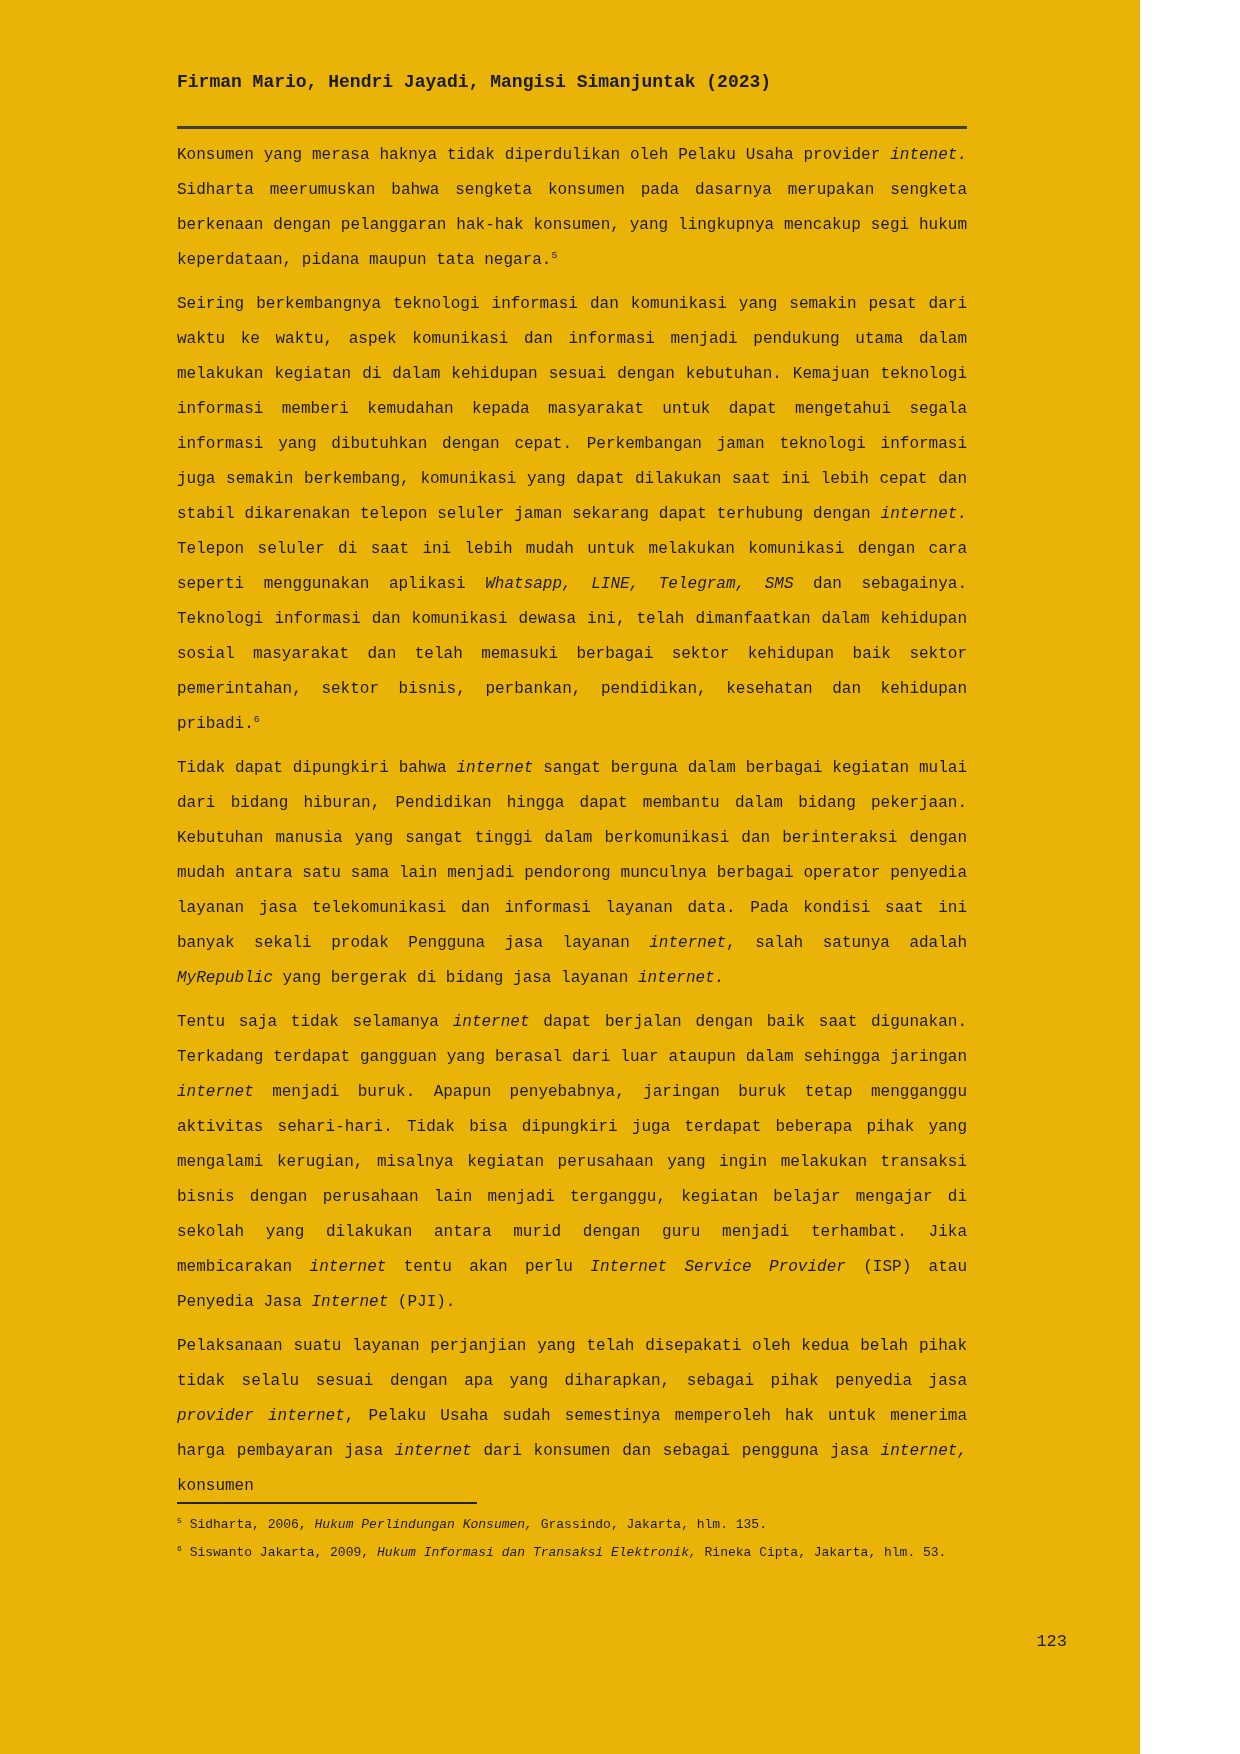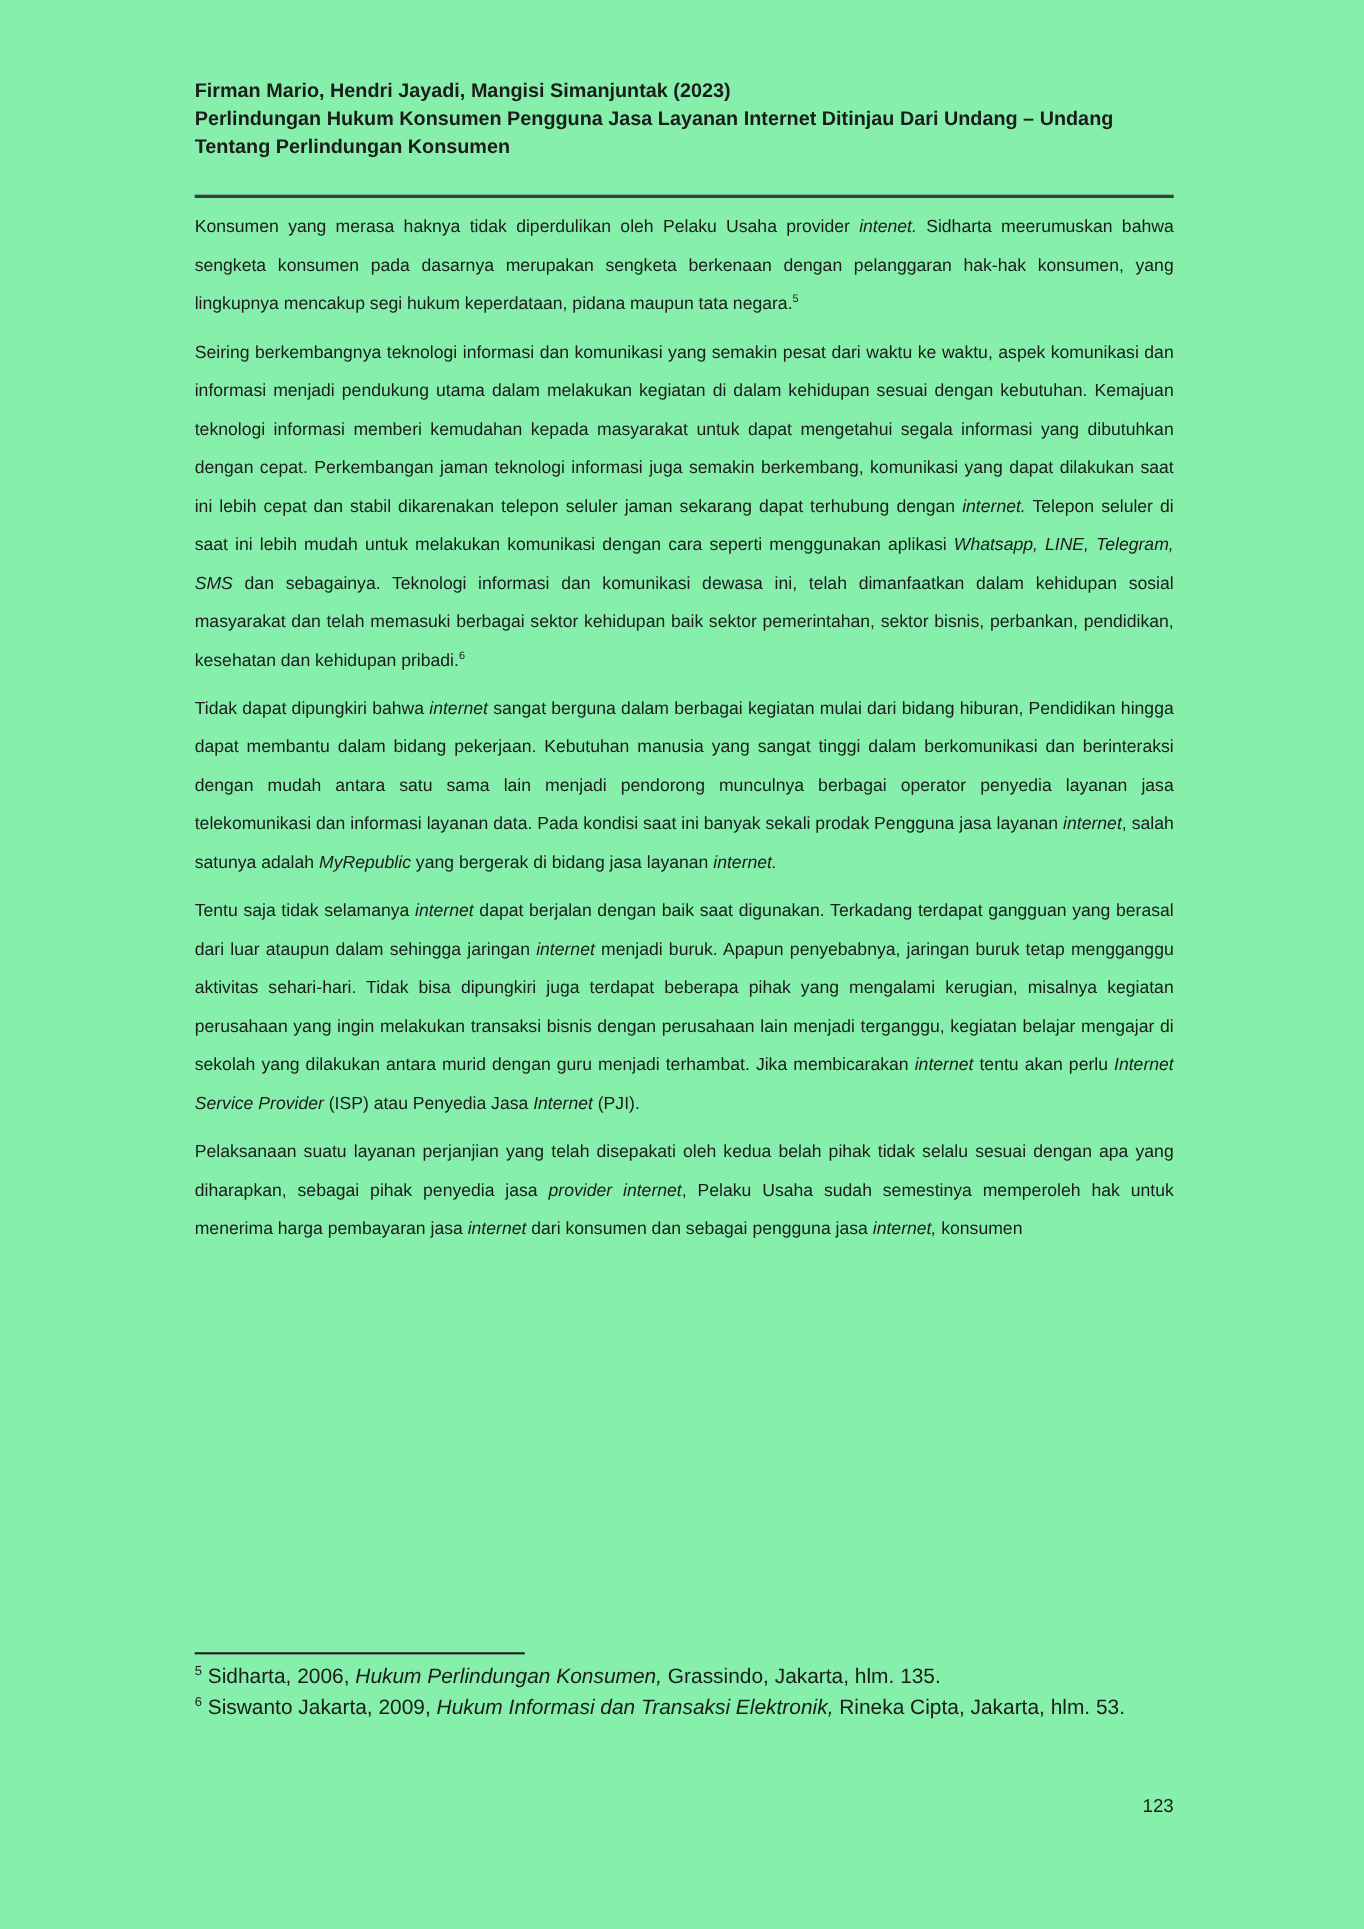--- a/index.html
+++ b/index.html
@@ -2,26 +2,26 @@
 <html><head>
 <meta charset="utf-8">
 <style>
   html, body {
     margin: 0;
     padding: 0;
     background: #ffffff;
   }
   .page {
     position: relative;
-    width: 1240px;
+    width: 1140px;
     height: 1754px;
-    background: #86efac;
+    background: #eab308;
     box-sizing: border-box;
     padding: 70px 173px 0 177px;
-    font-family: Liberation Sans, sans-serif;
+    font-family: Liberation Mono, monospace;
     color: #1c1c1c;
     overflow: hidden;
   }
   .page-header {
     font-weight: bold;
     font-size: 18px;
     line-height: 25.5px;
     text-align: left;
   }
   .header-divider {
@@ -47,42 +47,41 @@
     right: 173px;
     top: 1502px;
   }
   .footnote-divider {
     border: none;
     border-top: 2px solid #222;
     width: 300px;
     margin: 0 0 7px 0;
   }
   .footnote {
-    font-size: 19px;
+    font-size: 13px;
     line-height: 27.5px;
     text-align: left;
   }
   .page-number {
     position: absolute;
     top: 1632px;
     left: 177px;
     width: 890px;
     text-align: right;
     font-size: 17px;
     color: #1c1c1c;
   }
 </style>
 </head>
 <body>
 
 <div class="page">
 
   <header class="page-header">
     <div>Firman Mario, Hendri Jayadi, Mangisi Simanjuntak (2023)</div>
-    <div>Perlindungan Hukum Konsumen Pengguna Jasa Layanan Internet Ditinjau Dari Undang – Undang Tentang Perlindungan Konsumen</div>
   </header>
 
   <hr class="header-divider">
 
   <main class="article-body" id="paragraphs">
       <p><span>Konsumen yang merasa haknya tidak diperdulikan oleh Pelaku Usaha provider </span><i>intenet.</i><span> Sidharta meerumuskan bahwa sengketa konsumen pada dasarnya merupakan sengketa berkenaan dengan pelanggaran hak-hak konsumen, yang lingkupnya mencakup segi hukum keperdataan, pidana maupun tata negara.</span><sup>5</sup></p>
       <p><span>Seiring berkembangnya teknologi informasi dan komunikasi yang semakin pesat dari waktu ke waktu, aspek komunikasi dan informasi menjadi pendukung utama dalam melakukan kegiatan di dalam kehidupan sesuai dengan kebutuhan. Kemajuan teknologi informasi memberi kemudahan kepada masyarakat untuk dapat mengetahui segala informasi yang dibutuhkan dengan cepat. Perkembangan jaman teknologi informasi juga semakin berkembang, komunikasi yang dapat dilakukan saat ini lebih cepat dan stabil dikarenakan telepon seluler jaman sekarang dapat terhubung dengan </span><i>internet.</i><span> Telepon seluler di saat ini lebih mudah untuk melakukan komunikasi dengan cara seperti menggunakan aplikasi </span><i>Whatsapp, LINE, Telegram, SMS</i><span> dan sebagainya. Teknologi informasi dan komunikasi dewasa ini, telah dimanfaatkan dalam kehidupan sosial masyarakat dan telah memasuki berbagai sektor kehidupan baik sektor pemerintahan, sektor bisnis, perbankan, pendidikan, kesehatan dan kehidupan pribadi.</span><sup>6</sup></p>
       <p><span>Tidak dapat dipungkiri bahwa </span><i>internet</i><span> sangat berguna dalam berbagai kegiatan mulai dari bidang hiburan, Pendidikan hingga dapat membantu dalam bidang pekerjaan. Kebutuhan manusia yang sangat tinggi dalam berkomunikasi dan berinteraksi dengan mudah antara satu sama lain menjadi pendorong munculnya berbagai operator penyedia layanan jasa telekomunikasi dan informasi layanan data. Pada kondisi saat ini banyak sekali prodak Pengguna jasa layanan </span><i>internet</i><span>, salah satunya adalah </span><i>MyRepublic</i><span> yang bergerak di bidang jasa layanan </span><i>internet.</i></p>
       <p><span>Tentu saja tidak selamanya </span><i>internet</i><span> dapat berjalan dengan baik saat digunakan. Terkadang terdapat gangguan yang berasal dari luar ataupun dalam sehingga jaringan </span><i>internet</i><span> menjadi buruk. Apapun penyebabnya, jaringan buruk tetap mengganggu aktivitas sehari-hari. Tidak bisa dipungkiri juga terdapat beberapa pihak yang mengalami kerugian, misalnya kegiatan perusahaan yang ingin melakukan transaksi bisnis dengan perusahaan lain menjadi terganggu, kegiatan belajar mengajar di sekolah yang dilakukan antara murid dengan guru menjadi terhambat. Jika membicarakan </span><i>internet</i><span> tentu akan perlu </span><i>Internet Service Provider</i><span> (ISP) atau Penyedia Jasa </span><i>Internet</i><span> (PJI).</span></p>
       <p><span>Pelaksanaan suatu layanan perjanjian yang telah disepakati oleh kedua belah pihak tidak selalu sesuai dengan apa yang diharapkan, sebagai pihak penyedia jasa </span><i>provider internet</i><span>, Pelaku Usaha sudah semestinya memperoleh hak untuk menerima harga pembayaran jasa </span><i>internet</i><span> dari konsumen dan sebagai pengguna jasa </span><i>internet,</i><span> konsumen</span></p>

